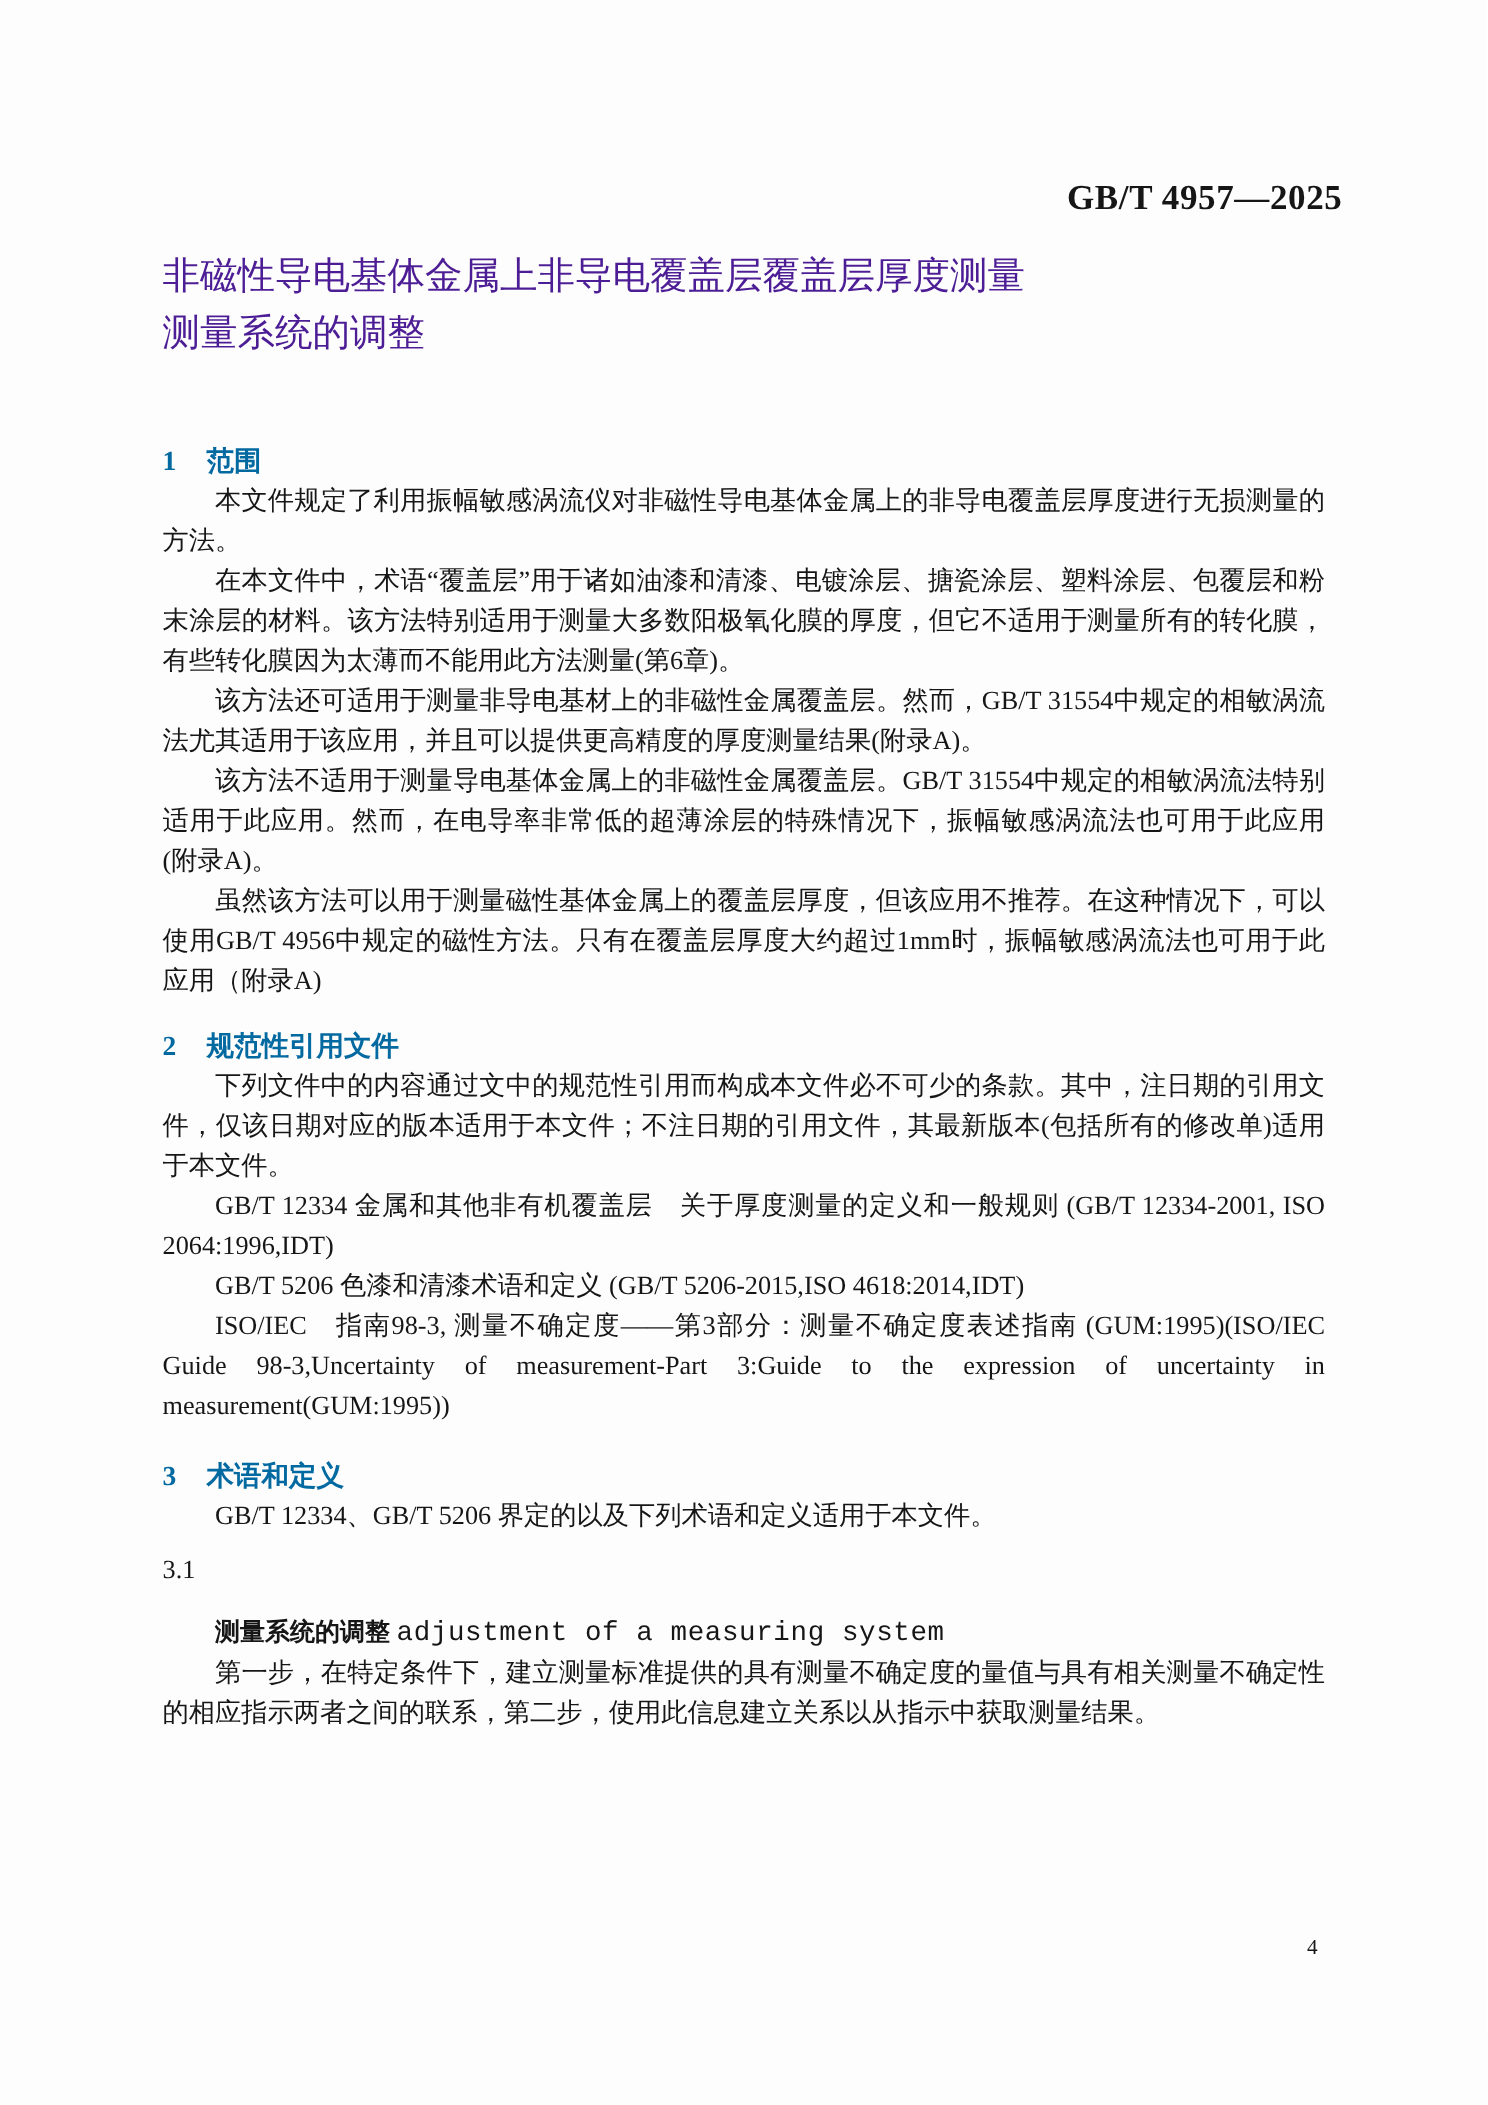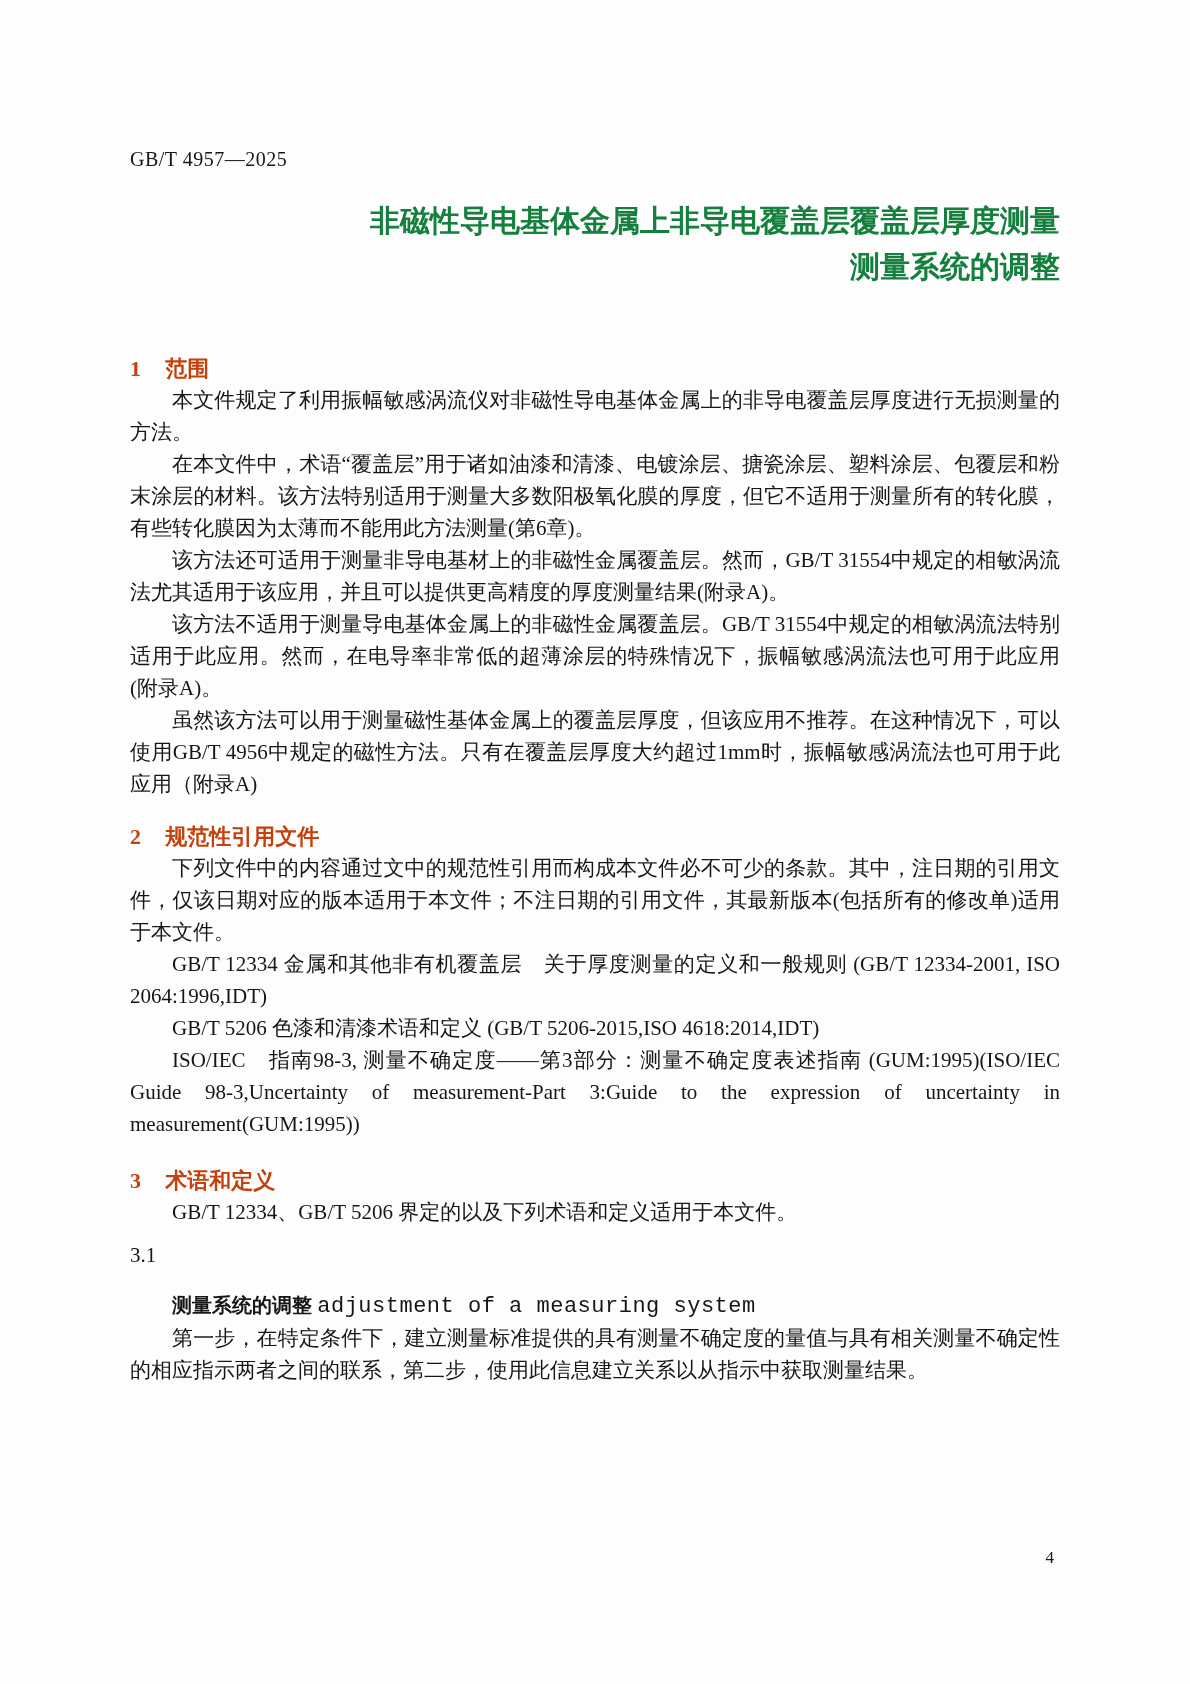--- a/index.html
+++ b/index.html
@@ -17,43 +17,43 @@
     background: #fdfdfd;
     overflow: hidden;
     font-family: "Liberation Serif", "DejaVu Serif", serif;
     color: #161616;
     font-size: 21px;
     line-height: 32px;
   }
   .doc-code {
     margin-top: 146px;
     margin-right: -14px;
-    text-align: left;
-    font-weight: 400;
-    font-size: 20px;
+    text-align: right;
+    font-weight: 700;
+    font-size: 28px;
     line-height: 26px;
     letter-spacing: 0.5px;
   }
   .doc-title {
     margin: 26px 0 0 0;
-    text-align: right;
+    text-align: left;
     font-family: "Liberation Sans", "DejaVu Sans", sans-serif;
-    font-weight: 700;
+    font-weight: 400;
     font-size: 30px;
     line-height: 46px;
-    color: #15803d;
+    color: #4c1d95;
   }
   .doc-title .t-line { display: block; }
   .sec-heading {
     margin: 0;
     font-family: "Liberation Sans", "DejaVu Sans", sans-serif;
     font-weight: 700;
     font-size: 22px;
     line-height: 30px;
-    color: #c2410c;
+    color: #0369a1;
   }
   .sec-heading .sec-num { margin-right: 1.1em; font-family: "Liberation Serif", "DejaVu Serif", serif; }
   .mt-sec1 { margin-top: 64px; }
   .mt-sec2 { margin-top: 22px; }
   .mt-sec3 { margin-top: 26px; }
   p.body-para {
     margin: 0;
     text-align: justify;
   }
   p.first-para { }

